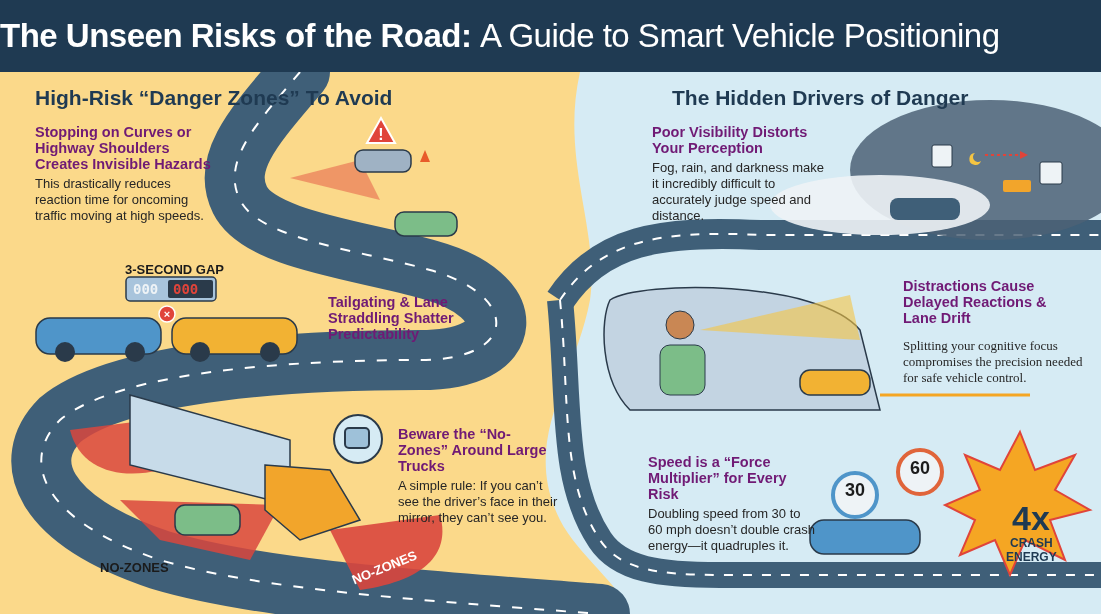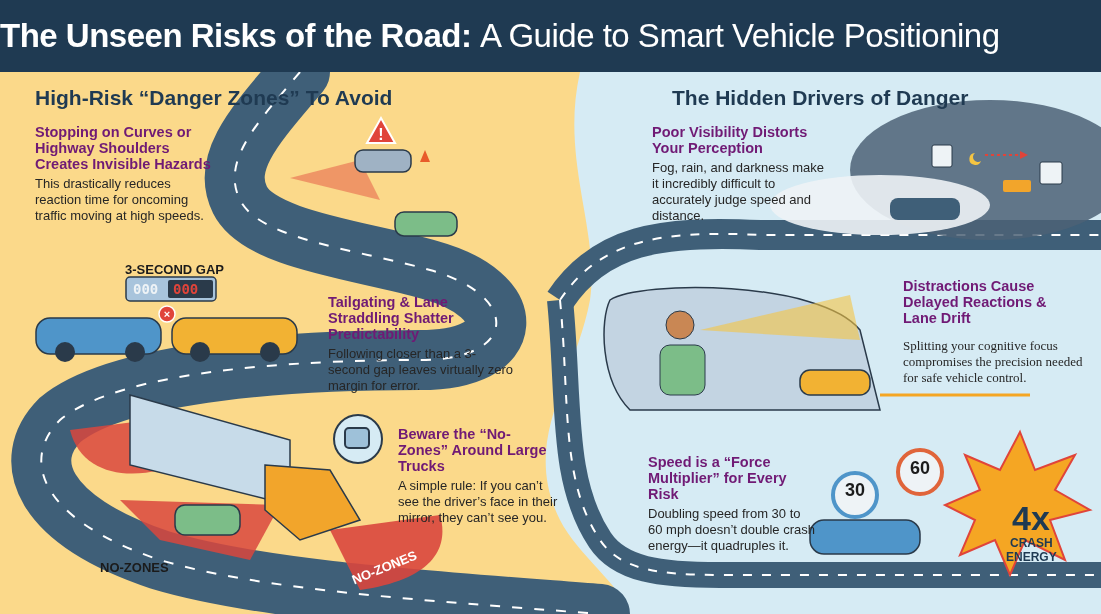--- a/index.html
+++ b/index.html
@@ -94,21 +94,20 @@
     <div class="h">Stopping on Curves or Highway Shoulders Creates Invisible Hazards</div>
     <div class="p">This drastically reduces reaction time for oncoming traffic moving at high speeds.</div>
   </div>
 
   <div class="lbl" style="left:125px; top:190px;">3-SECOND GAP</div>
   <div class="lbl" style="left:133px; top:209px; color:#eef3f6; font-family:'DejaVu Sans Mono', monospace; font-size:14px;">000</div>
   <div class="lbl" style="left:173px; top:209px; color:#e0443a; font-family:'DejaVu Sans Mono', monospace; font-size:14px;">000</div>
 
   <div class="txt" style="left:328px; top:222px; width:190px;">
     <div class="h">Tailgating &amp; Lane Straddling Shatter Predictability</div>
-    <div class="p">Following closer than a 3-second gap leaves virtually zero margin for error.</div>
   </div>
 
   <div class="txt" style="left:398px; top:354px; width:160px;">
     <div class="h">Beware the “No-Zones” Around Large Trucks</div>
     <div class="p">A simple rule: If you can’t see the driver’s face in their mirror, they can’t see you.</div>
   </div>
 
   <div class="lbl" style="left:100px; top:488px;">NO-ZONES</div>
   <div class="lbl" style="left:350px; top:488px; color:#fff; transform:rotate(-22deg);">NO-ZONES</div>
 

